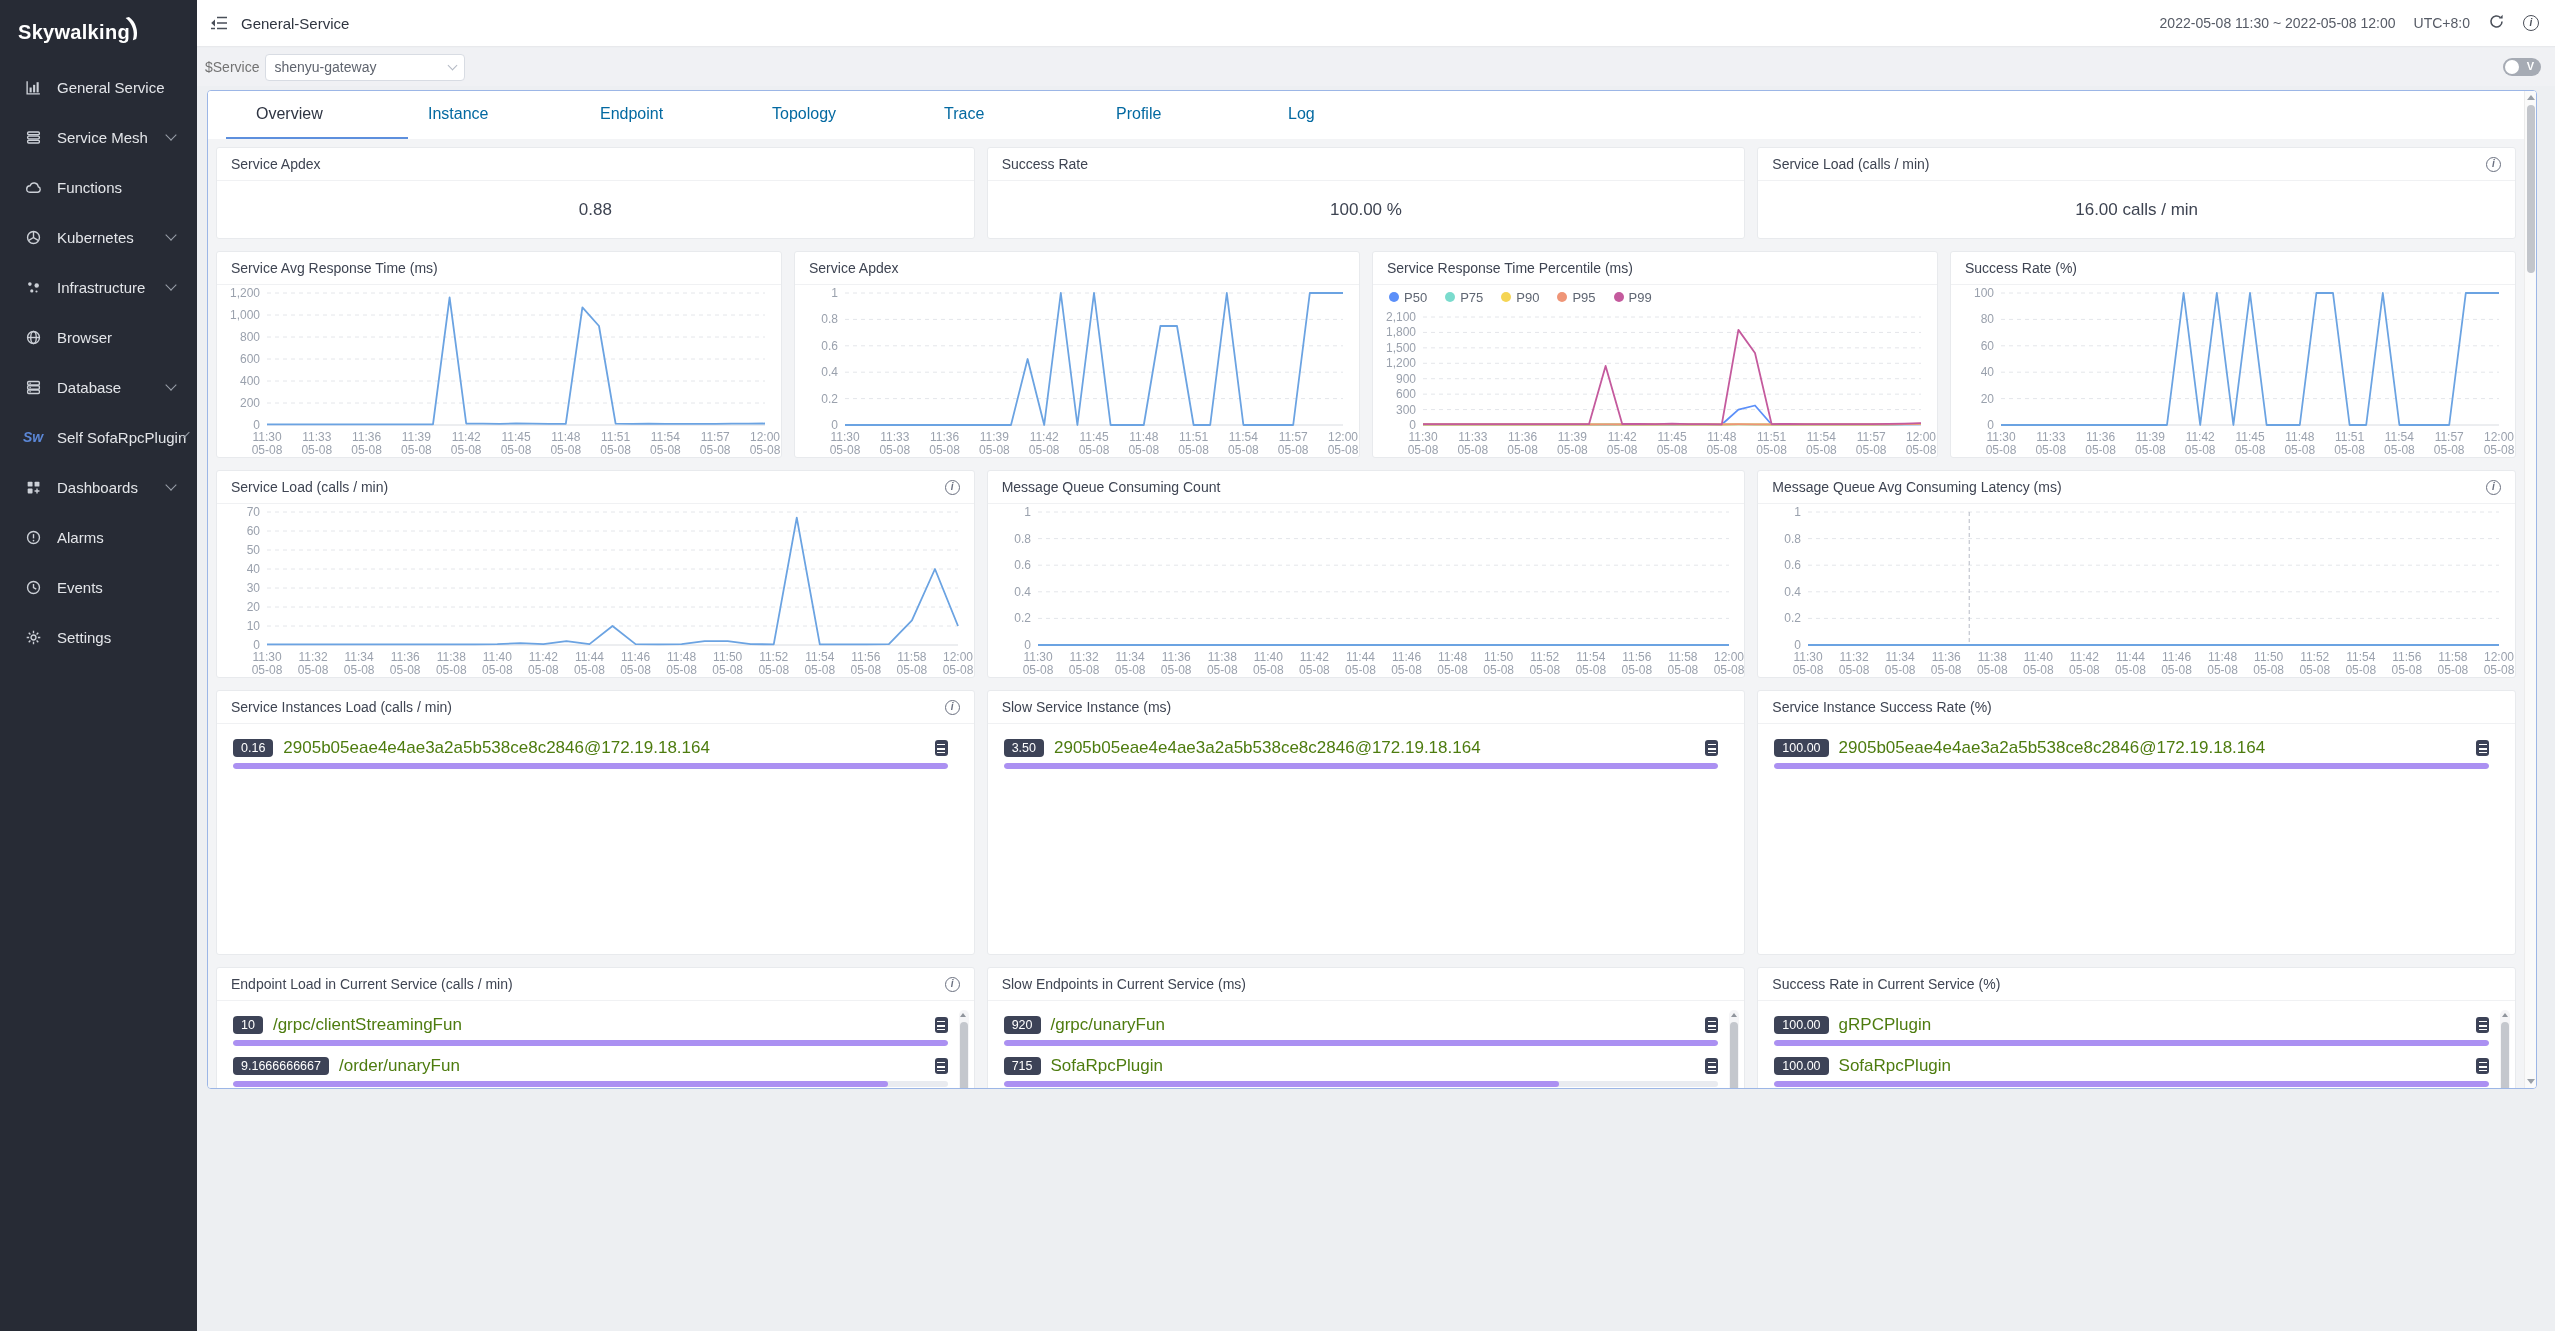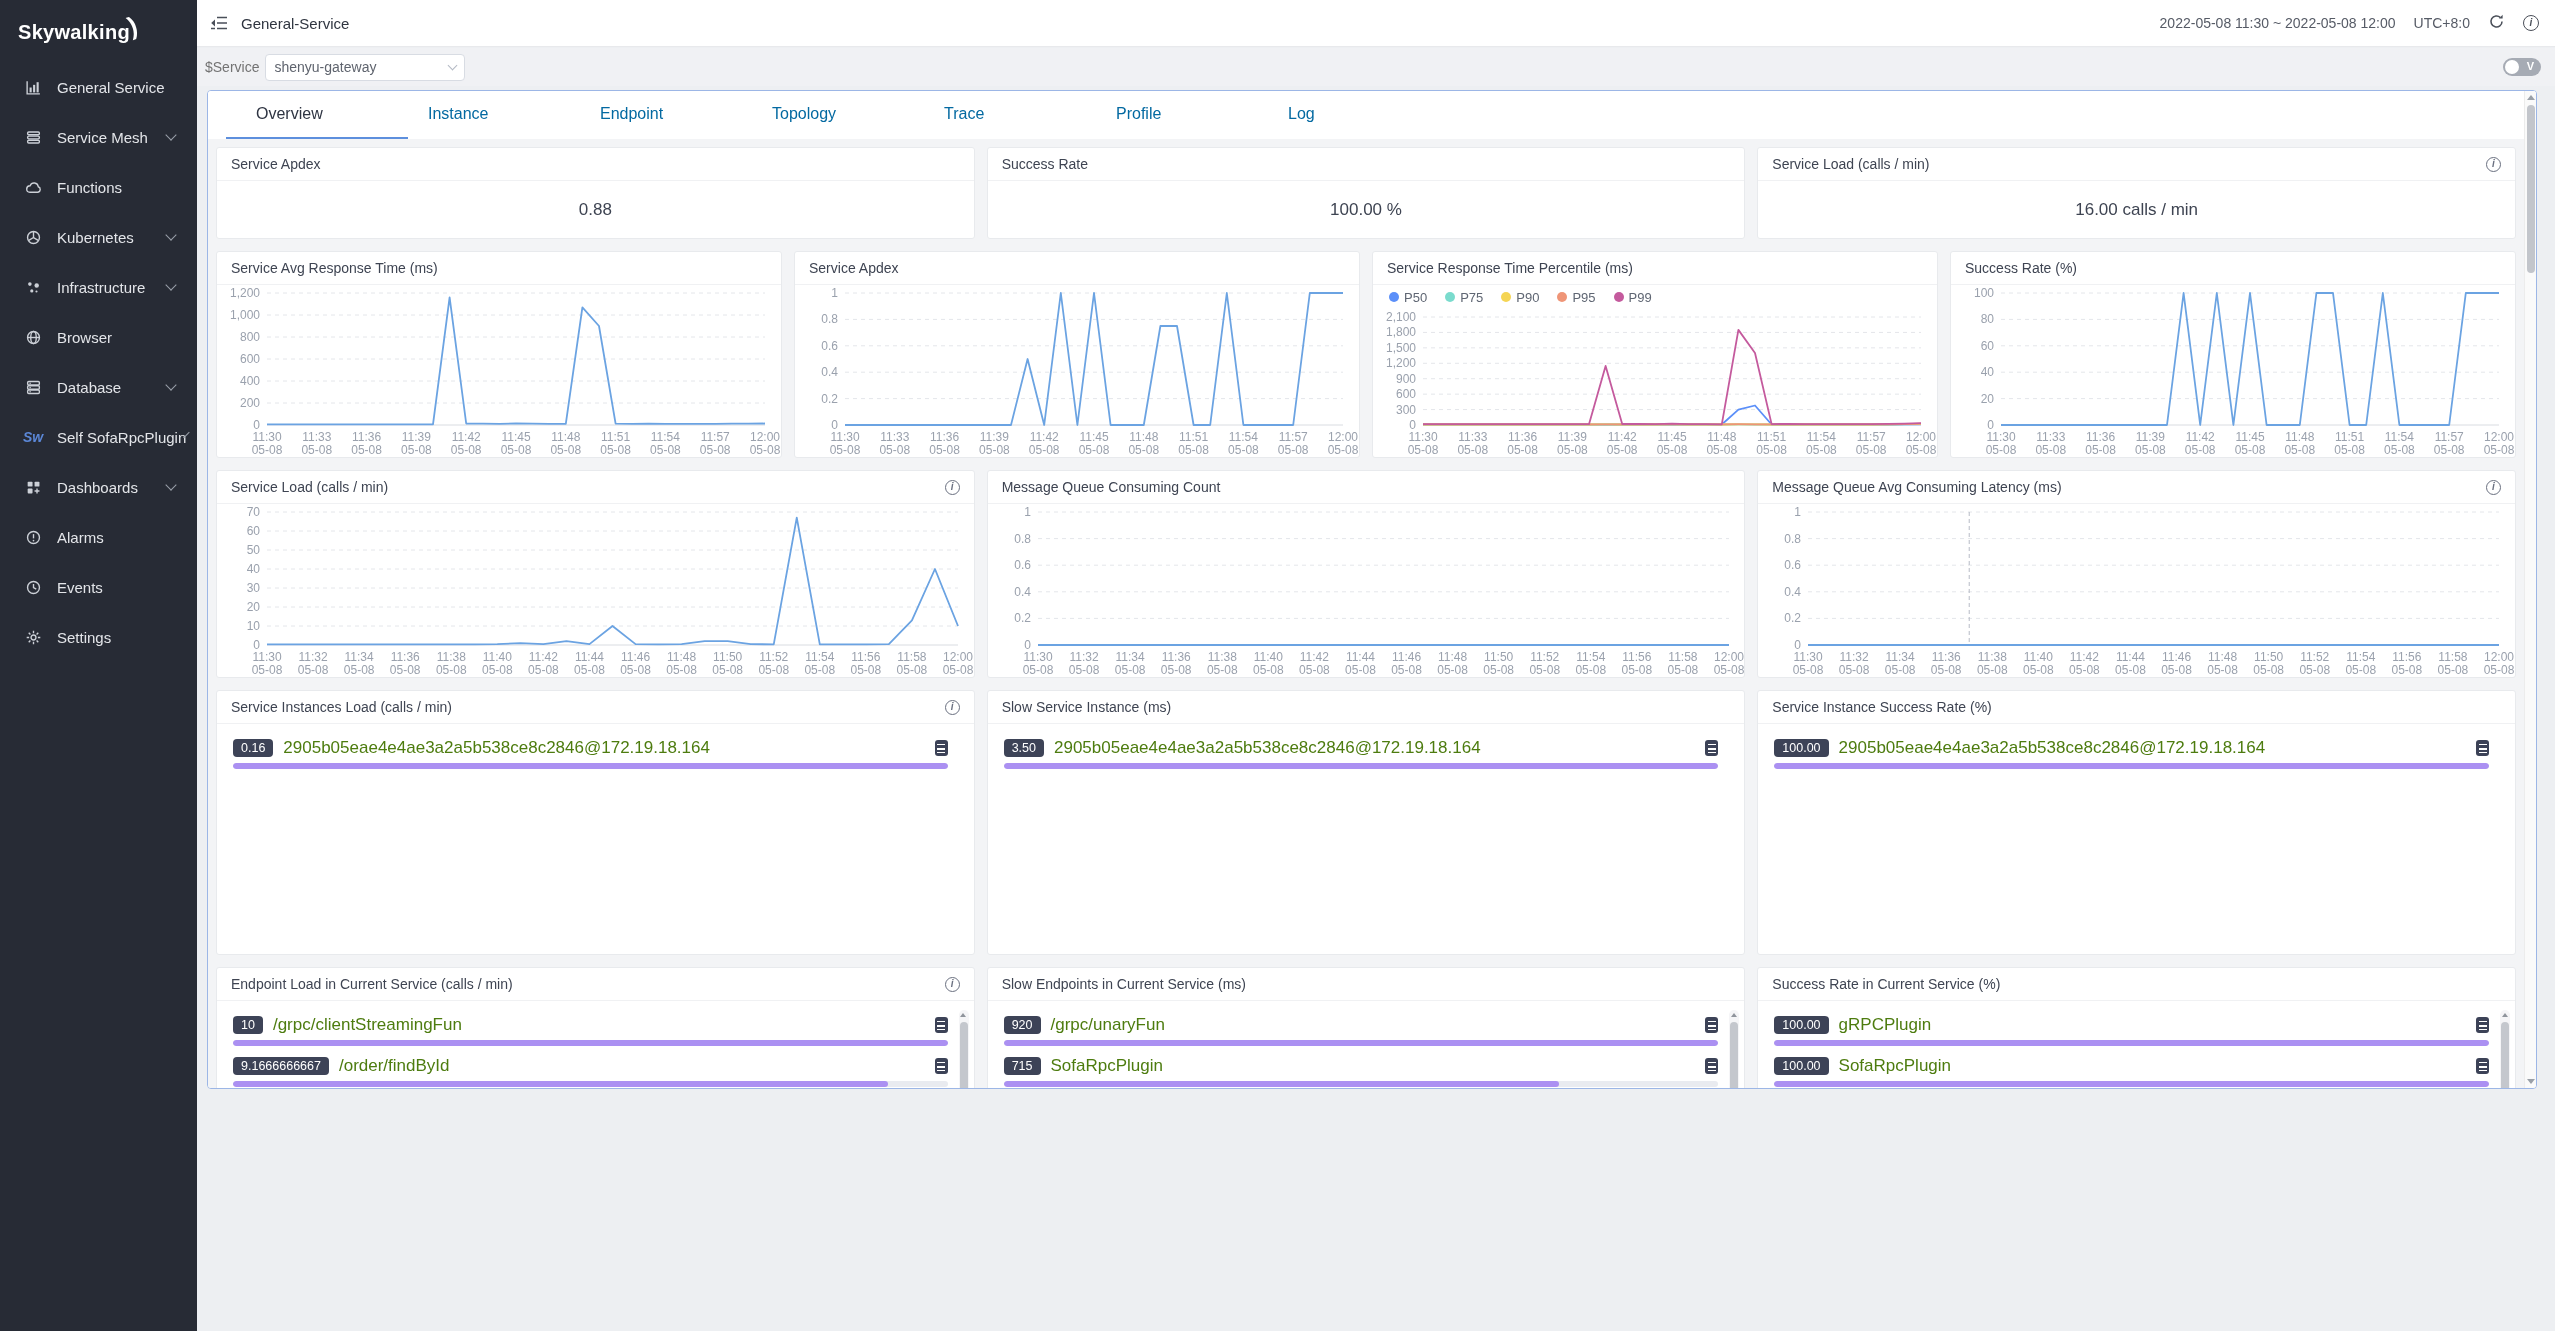--- a/index.html
+++ b/index.html
@@ -719,21 +719,21 @@
                   <span class="lname">/grpc/clientStreamingFun</span>
                   <span class="doc-icon"></span>
                 </div>
                 <div class="bar-track">
                   <div class="bar-fill" style="width: 100%;"></div>
                 </div>
               </div>
               <div class="lrow">
                 <div class="lrow-top">
                   <span class="badge">9.1666666667</span>
-                  <span class="lname">/order/findById</span>
+                  <span class="lname">/order/unaryFun</span>
                   <span class="doc-icon"></span>
                 </div>
                 <div class="bar-track">
                   <div class="bar-fill" style="width: 91.7%;"></div>
                 </div>
               </div>
               <div class="lrow">
                 <div class="lrow-top">
                   <span class="badge">9.1666666667</span>
                   <span class="lname">/http/order/findById</span>

